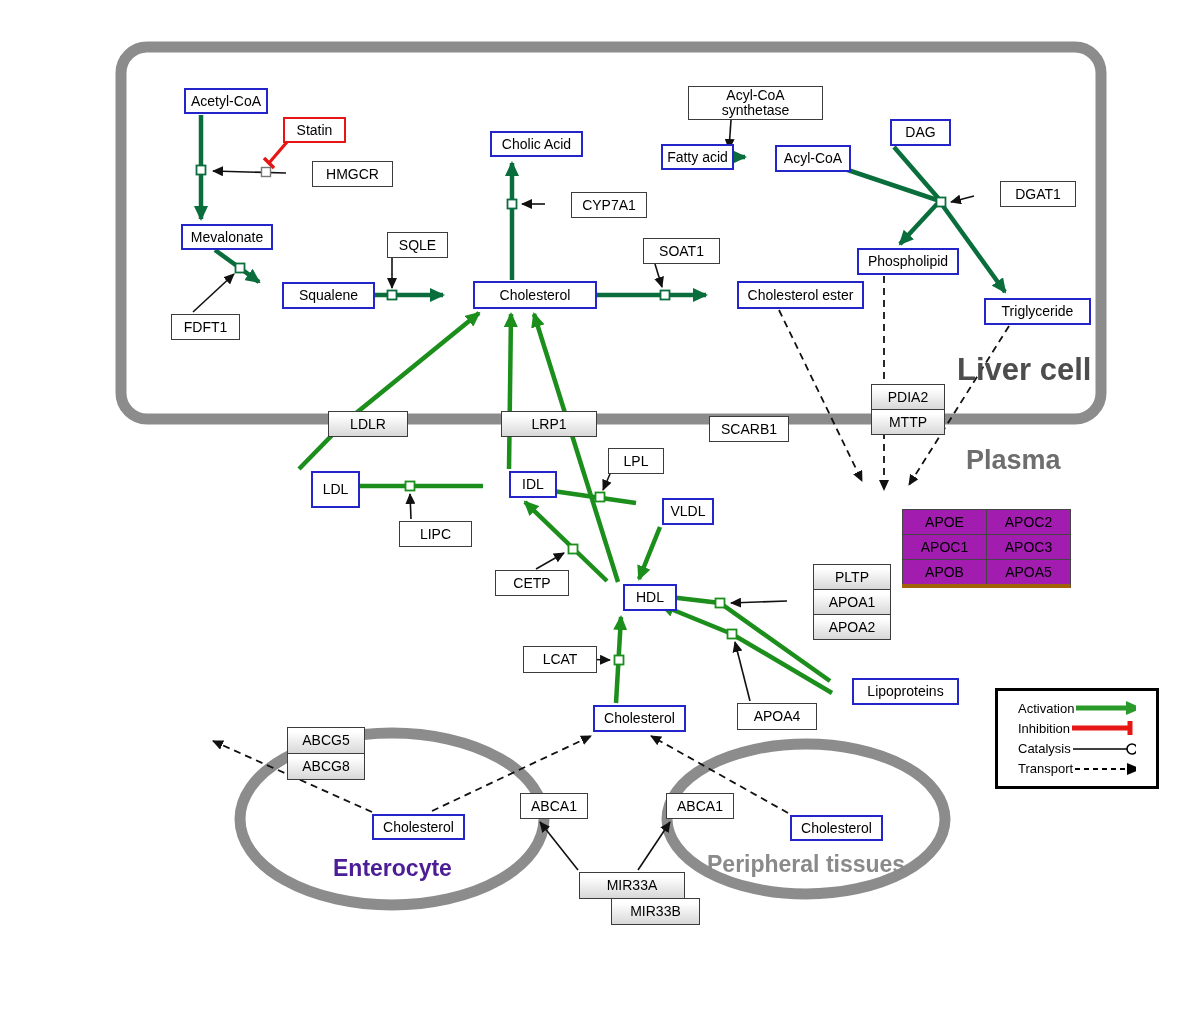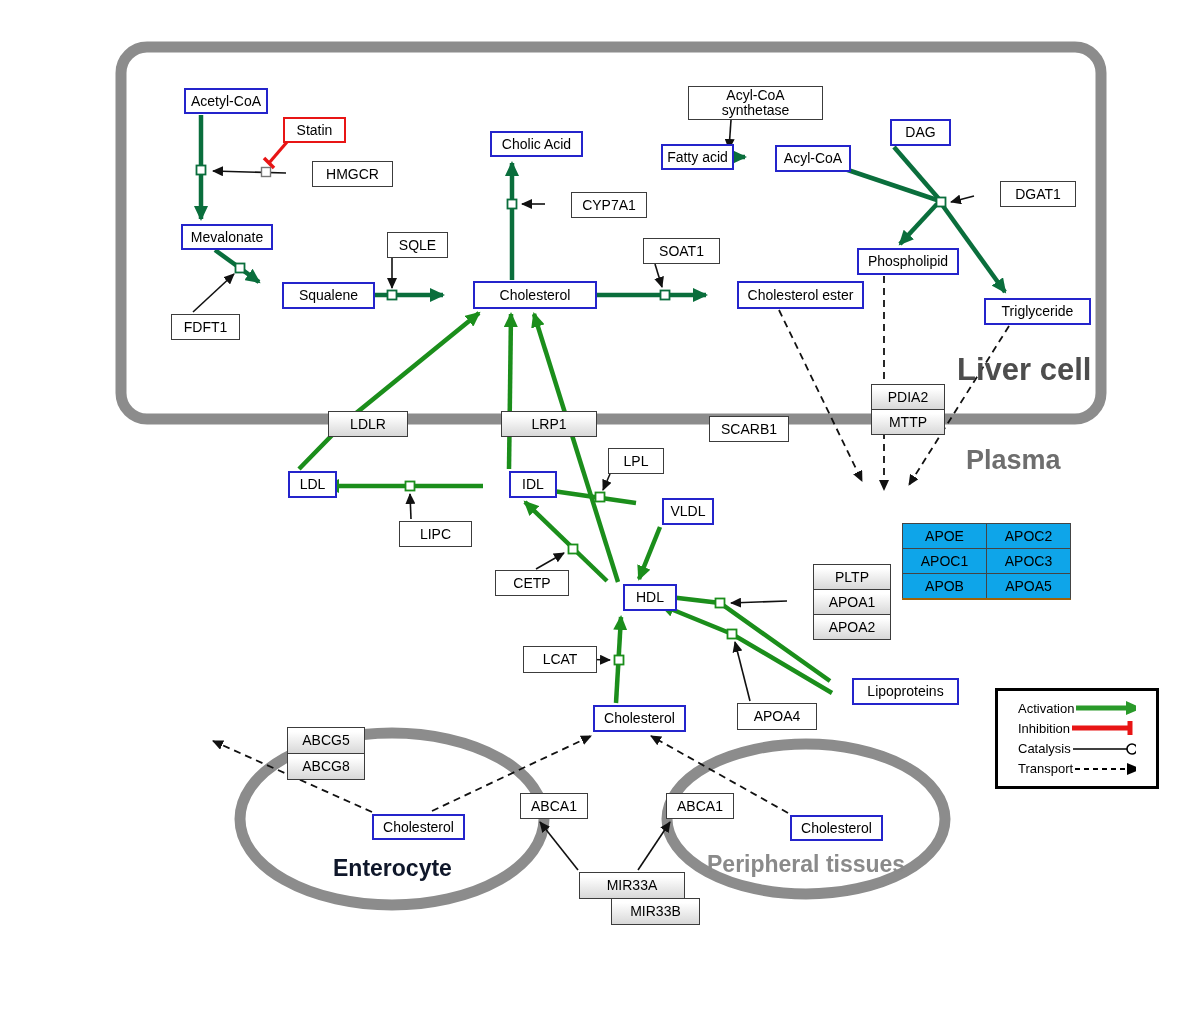--- a/index.html
+++ b/index.html
@@ -15,26 +15,26 @@
     text-align:center; white-space:nowrap;margin-left:24px;
   }
   .metab  { border:2px solid #2424cb; }
   .redbox { border:2px solid #e81515; }
   .enz    { border:1px solid #3c3c3c; }
   .carrier{ border:1px solid #3c3c3c; background:linear-gradient(180deg,#ffffff 15%,#d8d8d8 100%); }
   .twoline{ flex-direction:column; white-space:nowrap; }
   .lbl { position:absolute; z-index:2; font-weight:bold; white-space:nowrap; }
   #lbl-liver      { left:957px; top:352px; font-size:31px; color:#4d4d4d; }
   #lbl-plasma     { left:966px; top:445px; font-size:27px; color:#6e6e6e; }
-  #lbl-enterocyte { left:333px; top:855px; font-size:23px; color:#0f172a; }
+  #lbl-enterocyte { left:333px; top:855px; font-size:23px; color:#4c1d95; }
   #lbl-peripheral { left:707px; top:851px; font-size:23px; color:#8a8a8a; }
   .apo {
-    position:absolute; left:902px; top:523px; z-index:3;
+    position:absolute; left:902px; top:509px; z-index:3;
     display:grid; grid-template-columns:84px 84px; grid-auto-rows:25px;
-    border-right:1px solid #444; border-bottom:2px solid #a16207; background:#0ea5e9;
+    border-right:1px solid #444; border-bottom:4px solid #a16207; background:#a21caf;
   }
   .apo > div {
     border-left:1px solid #444; border-top:1px solid #444;
     display:flex; align-items:center; justify-content:center; font-size:14px;
   }
   .legend {
     position:absolute; left:995px; top:688px; width:164px; height:101px; z-index:3;
     box-sizing:border-box; border:3px solid #000; background:#fff;
     padding:7px 20px; display:flex; flex-direction:column; justify-content:space-between;
   }
@@ -146,21 +146,21 @@
 <div class="box metab" style="left:157px;top:224px;width:92px;height:26px">Mevalonate</div>
 <div class="box metab" style="left:258px;top:282px;width:93px;height:27px">Squalene</div>
 <div class="box metab" style="left:449px;top:281px;width:124px;height:28px">Cholesterol</div>
 <div class="box metab" style="left:466px;top:131px;width:93px;height:26px">Cholic Acid</div>
 <div class="box metab" style="left:637px;top:144px;width:73px;height:26px">Fatty acid</div>
 <div class="box metab" style="left:751px;top:145px;width:76px;height:27px">Acyl-CoA</div>
 <div class="box metab" style="left:866px;top:119px;width:61px;height:27px">DAG</div>
 <div class="box metab" style="left:833px;top:248px;width:102px;height:27px">Phospholipid</div>
 <div class="box metab" style="left:713px;top:281px;width:127px;height:28px">Cholesterol ester</div>
 <div class="box metab" style="left:960px;top:298px;width:107px;height:27px">Triglyceride</div>
-<div class="box metab" style="left:264px;top:471px;width:49px;height:27px">LDL</div>
+<div class="box metab" style="left:287px;top:471px;width:49px;height:37px">LDL</div>
 <div class="box metab" style="left:485px;top:471px;width:48px;height:27px">IDL</div>
 <div class="box metab" style="left:638px;top:498px;width:52px;height:27px">VLDL</div>
 <div class="box metab" style="left:599px;top:584px;width:54px;height:27px">HDL</div>
 <div class="box metab" style="left:569px;top:705px;width:93px;height:27px">Cholesterol</div>
 <div class="box metab" style="left:828px;top:678px;width:107px;height:27px">Lipoproteins</div>
 <div class="box metab" style="left:348px;top:814px;width:93px;height:26px">Cholesterol</div>
 <div class="box metab" style="left:766px;top:815px;width:93px;height:26px">Cholesterol</div>
 
 <div class="box redbox" style="left:259px;top:117px;width:63px;height:26px">Statin</div>
 

